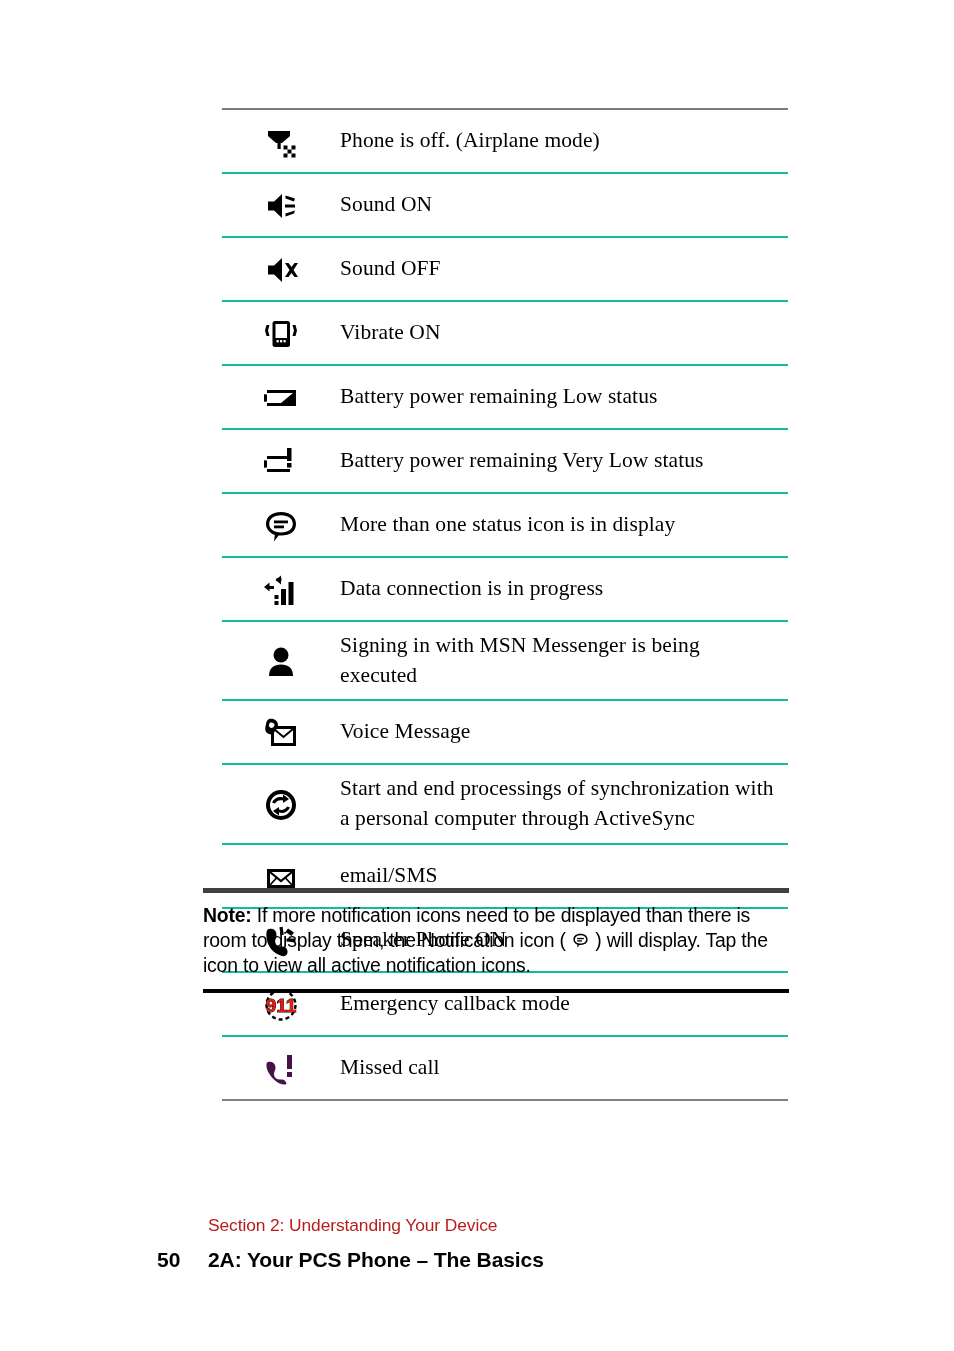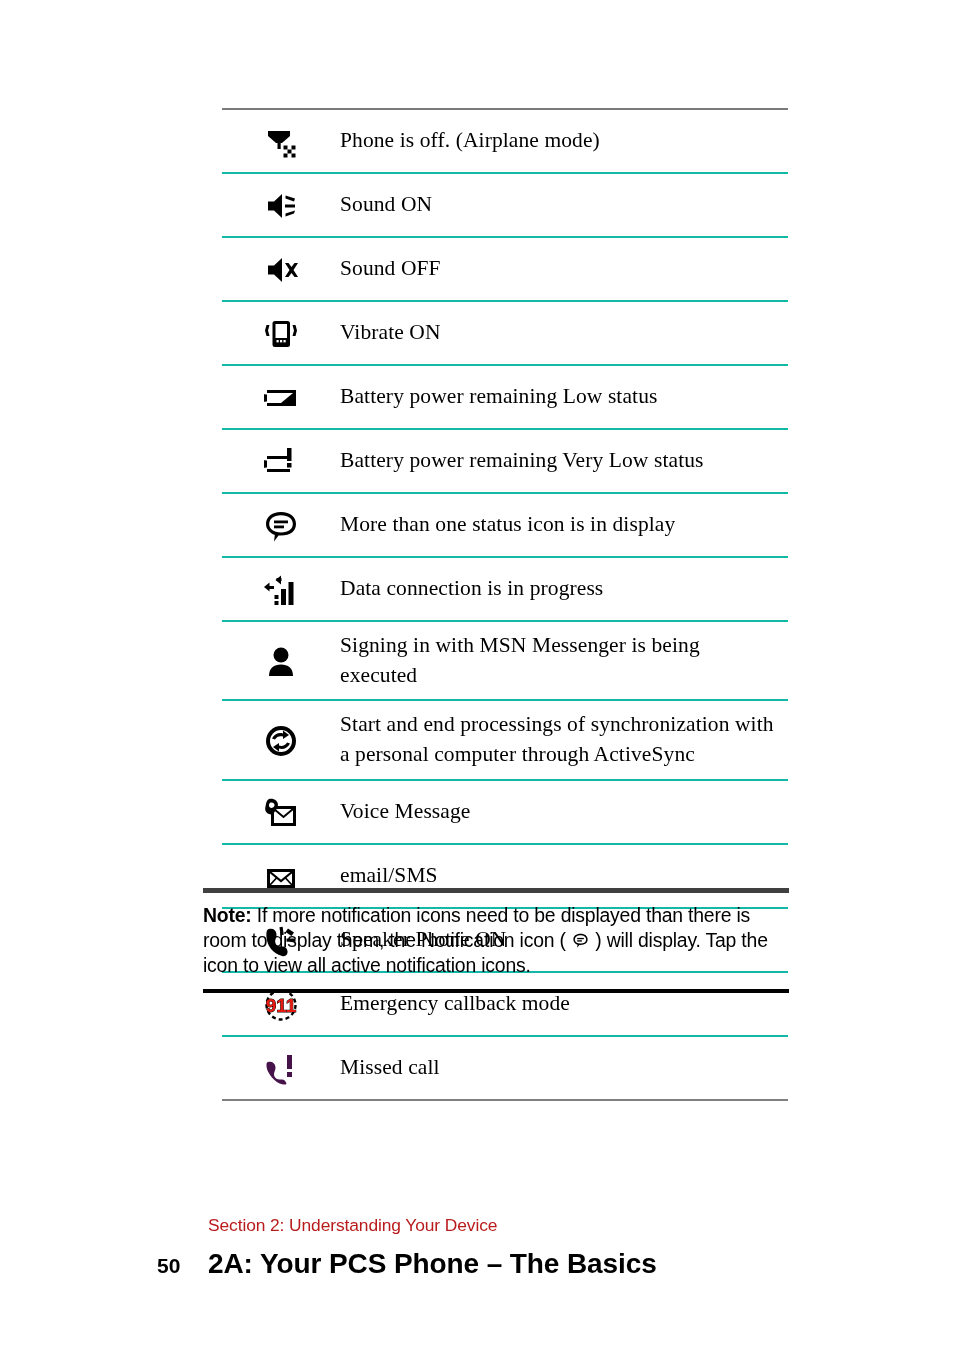--- a/index.html
+++ b/index.html
@@ -97,21 +97,21 @@
     display: flex;
     align-items: baseline;
     margin-top: 12px;
   }
   .footer-page {
     font-size: 21px;
     font-weight: bold;
     width: 51px;
   }
   .footer-title {
-    font-size: 28px;
+    font-size: 21px;
     font-weight: bold;
     letter-spacing: -0.1px;
   }
 </style>
 </head>
 <body>
 
 <table class="icon-table">
   <tbody>
 
@@ -273,46 +273,46 @@
         </span>
       </td>
       <td class="cell-desc">Signing in with MSN Messenger is being executed</td>
     </tr>
 
     <tr>
       <td class="cell-icon">
         <span class="glyph">
           <svg viewBox="0 0 40 40" width="40" height="40">
             <g>
-              <circle cx="20" cy="20" r="15" fill="#000"></circle>
-              <circle cx="20" cy="20" r="11" fill="#fff"></circle>
-              <path d="M11 17.5 C13 13 18 11 22 12.5 L22 9.5 L28 14 L22 18 L22 15.5 C19 14.5 15.5 15.5 14 18.5 Z" fill="#000"></path>
-              <path d="M29 22.5 C27 27 22 29 18 27.5 L18 30.5 L12 26 L18 22 L18 24.5 C21 25.5 24.5 24.5 26 21.5 Z" fill="#000"></path>
-            </g>
-          </svg>
-        </span>
-      </td>
-      <td class="cell-desc">Start and end processings of synchronization with a personal computer through ActiveSync</td>
-    </tr>
-
-    <tr>
-      <td class="cell-icon">
-        <span class="glyph">
-          <svg viewBox="0 0 40 40" width="40" height="40">
-            <g>
               <rect x="10" y="13" width="25" height="20" fill="#000"></rect>
               <rect x="13" y="16" width="19" height="14" fill="#fff"></rect>
               <polyline points="13,16 22.5,24 32,16" fill="none" stroke="#000" stroke-width="2"></polyline>
               <path d="M8 6 C13 5 17 8 17 12 C17 15 14.5 17 13.5 19 C12.5 21 10.5 22 8 21 C5 20 3.5 17 4.5 13.5 C5.2 10.5 5 8 8 6 Z" fill="#000"></path>
               <path d="M9.5 9.5 C12 9 14 10.5 13.5 12.5 C13 14.5 10.5 15.5 9 14.5 C7.5 13.5 7.5 10.5 9.5 9.5 Z" fill="#fff"></path>
             </g>
           </svg>
         </span>
       </td>
       <td class="cell-desc">Voice Message</td>
+    </tr>
+
+    <tr>
+      <td class="cell-icon">
+        <span class="glyph">
+          <svg viewBox="0 0 40 40" width="40" height="40">
+            <g>
+              <circle cx="20" cy="20" r="15" fill="#000"></circle>
+              <circle cx="20" cy="20" r="11" fill="#fff"></circle>
+              <path d="M11 17.5 C13 13 18 11 22 12.5 L22 9.5 L28 14 L22 18 L22 15.5 C19 14.5 15.5 15.5 14 18.5 Z" fill="#000"></path>
+              <path d="M29 22.5 C27 27 22 29 18 27.5 L18 30.5 L12 26 L18 22 L18 24.5 C21 25.5 24.5 24.5 26 21.5 Z" fill="#000"></path>
+            </g>
+          </svg>
+        </span>
+      </td>
+      <td class="cell-desc">Start and end processings of synchronization with a personal computer through ActiveSync</td>
     </tr>
 
     <tr>
       <td class="cell-icon">
         <span class="glyph">
           <svg viewBox="0 0 40 40" width="40" height="40">
             <g>
               <rect x="6" y="12" width="28" height="19" fill="#000"></rect>
               <rect x="9" y="15" width="22" height="13" fill="#fff"></rect>
               <polyline points="9,15 20,24 31,15" fill="none" stroke="#000" stroke-width="2.2"></polyline>

